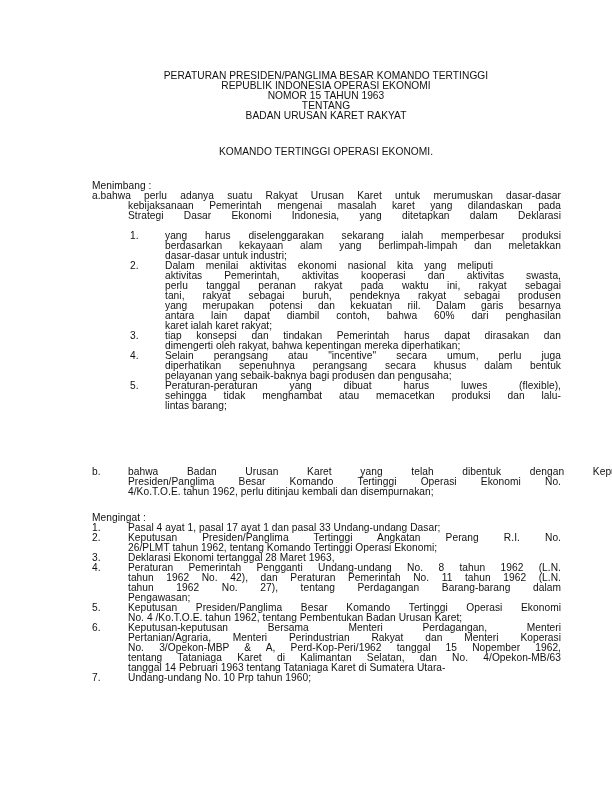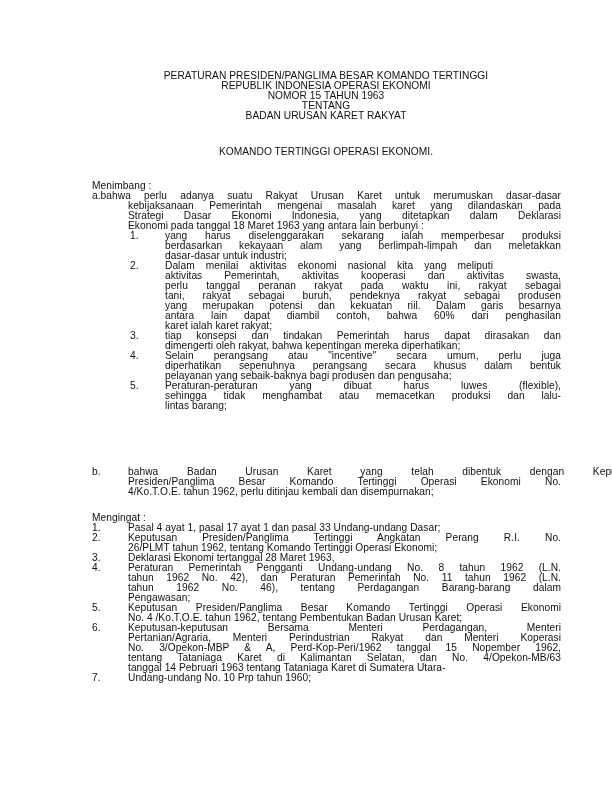--- a/index.html
+++ b/index.html
@@ -21,21 +21,20 @@
   <div class="t center" style="top:101px">TENTANG</div>
   <div class="t center" style="top:111px">BADAN URUSAN KARET RAKYAT</div>
 
   <div class="t center" style="top:147px">KOMANDO TERTINGGI OPERASI EKONOMI.</div>
 
   <div class="t" style="top:181px;left:72px">Menimbang :</div>
 
   <div class="t just" style="top:191px;left:72px;width:469px">a.bahwa perlu adanya suatu Rakyat Urusan Karet untuk merumuskan dasar-dasar</div>
   <div class="t just" style="top:201px;left:108px;width:433px">kebijaksanaan Pemerintah mengenai masalah karet yang dilandaskan pada</div>
   <div class="t just" style="top:211px;left:108px;width:433px">Strategi Dasar Ekonomi Indonesia, yang ditetapkan dalam Deklarasi</div>
-  <div class="t" style="top:221px;left:108px">Ekonomi pada tanggal 18 Maret 1963 yang antara lain berbunyi :</div>
 
   <div class="t" style="top:231px;left:110px">1.</div>
   <div class="t just" style="top:231px;left:145px;width:396px">yang harus diselenggarakan sekarang ialah memperbesar produksi</div>
   <div class="t just" style="top:241px;left:145px;width:396px">berdasarkan kekayaan alam yang berlimpah-limpah dan meletakkan</div>
   <div class="t" style="top:251px;left:145px">dasar-dasar untuk industri;</div>
 
   <div class="t" style="top:261px;left:110px">2.</div>
   <div class="t just" style="top:261px;left:145px;width:328px">Dalam menilai aktivitas ekonomi nasional kita yang meliputi</div>
   <div class="t just" style="top:271px;left:145px;width:396px">aktivitas Pemerintah, aktivitas kooperasi dan aktivitas swasta,</div>
   <div class="t just" style="top:281px;left:145px;width:396px">perlu tanggal peranan rakyat pada waktu ini, rakyat sebagai</div>
@@ -71,21 +70,21 @@
   <div class="t" style="top:533px;left:72px">2.</div>
   <div class="t just" style="top:533px;left:108px;width:433px">Keputusan Presiden/Panglima Tertinggi Angkatan Perang R.I. No.</div>
   <div class="t" style="top:543px;left:108px">26/PLMT tahun 1962, tentang Komando Tertinggi Operasi Ekonomi;</div>
 
   <div class="t" style="top:553px;left:72px">3.</div>
   <div class="t" style="top:553px;left:108px">Deklarasi Ekonomi tertanggal 28 Maret 1963,</div>
 
   <div class="t" style="top:563px;left:72px">4.</div>
   <div class="t just" style="top:563px;left:108px;width:433px">Peraturan Pemerintah Pengganti Undang-undang No. 8 tahun 1962 (L.N.</div>
   <div class="t just" style="top:573px;left:108px;width:433px">tahun 1962 No. 42), dan Peraturan Pemerintah No. 11 tahun 1962 (L.N.</div>
-  <div class="t just" style="top:583px;left:108px;width:433px">tahun 1962 No. 46), tentang Perdagangan Barang-barang dalam</div>
+  <div class="t just" style="top:583px;left:108px;width:433px">tahun 1962 No. 27), tentang Perdagangan Barang-barang dalam</div>
   <div class="t" style="top:593px;left:108px">Pengawasan;</div>
 
   <div class="t" style="top:603px;left:72px">5.</div>
   <div class="t just" style="top:603px;left:108px;width:433px">Keputusan Presiden/Panglima Besar Komando Tertinggi Operasi Ekonomi</div>
   <div class="t" style="top:613px;left:108px">No. 4 /Ko.T.O.E. tahun 1962, tentang Pembentukan Badan Urusan Karet;</div>
 
   <div class="t" style="top:623px;left:72px">6.</div>
   <div class="t just" style="top:623px;left:108px;width:433px">Keputusan-keputusan Bersama Menteri Perdagangan, Menteri</div>
   <div class="t just" style="top:633px;left:108px;width:433px">Pertanian/Agraria, Menteri Perindustrian Rakyat dan Menteri Koperasi</div>
   <div class="t just" style="top:643px;left:108px;width:433px">No. 3/Opekon-MBP &amp; A, Perd-Kop-Peri/1962 tanggal 15 Nopember 1962,</div>

